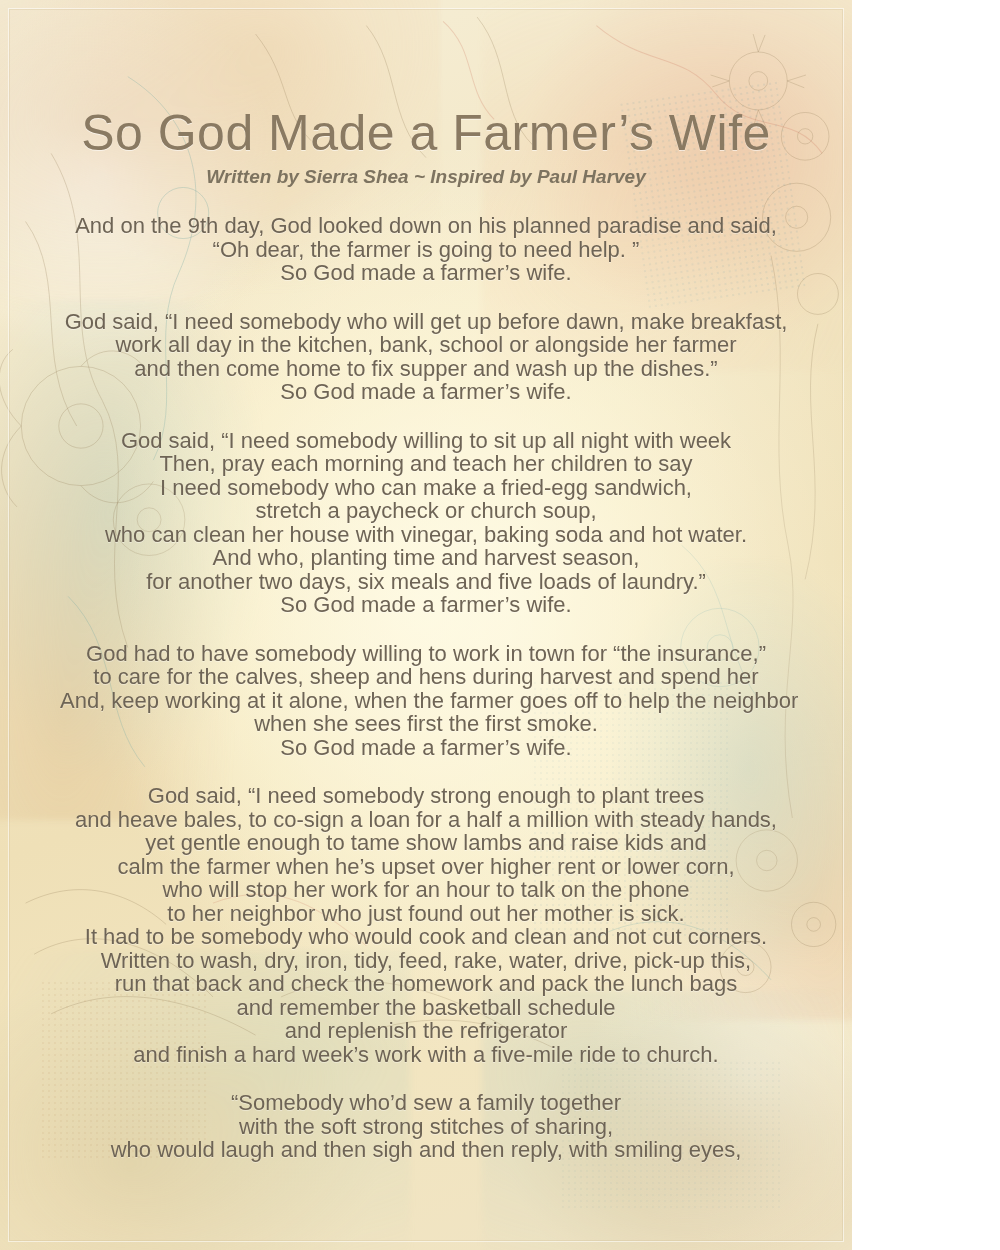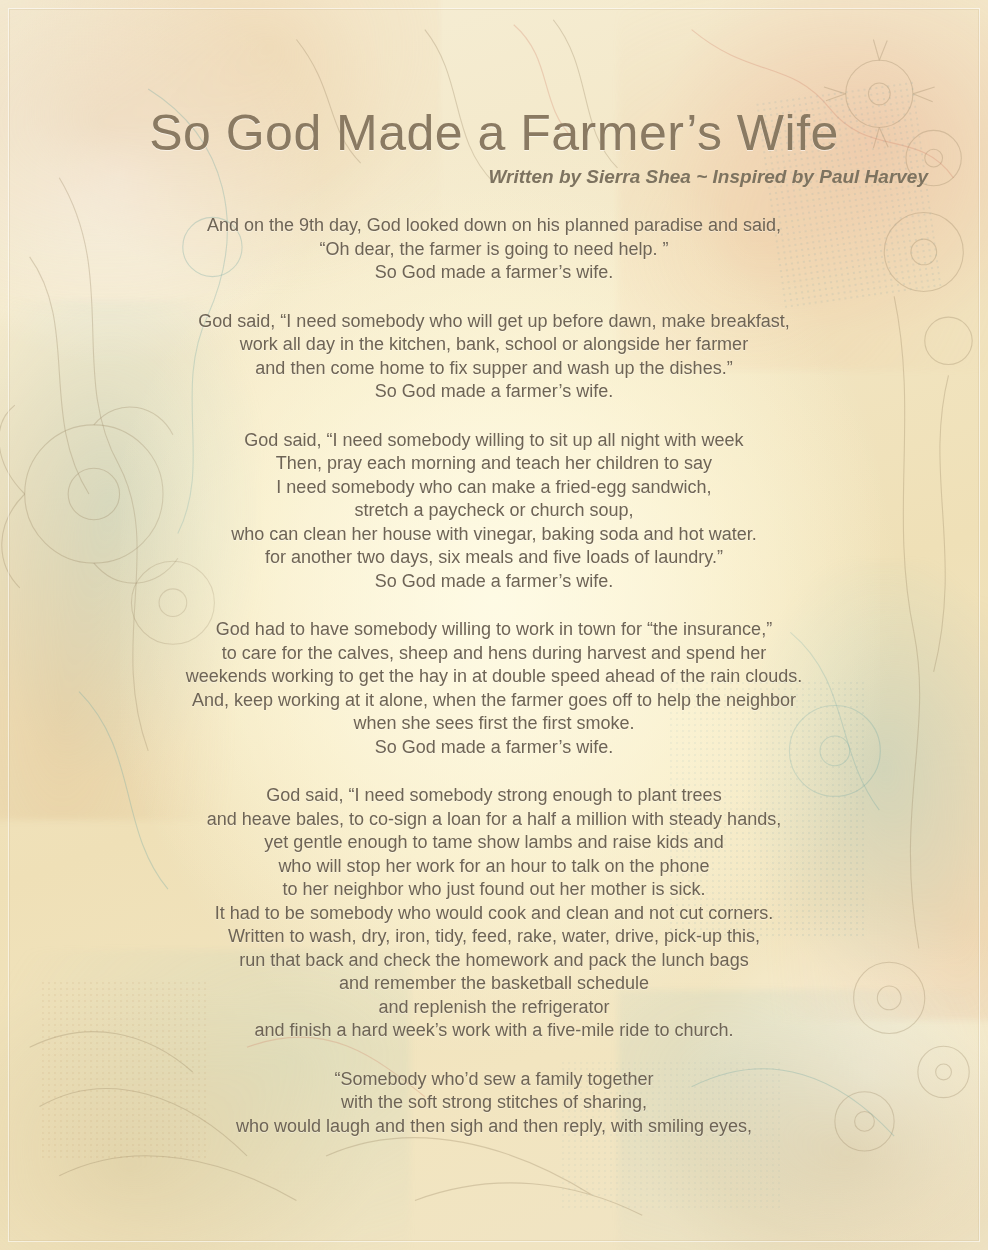--- a/index.html
+++ b/index.html
@@ -2,21 +2,21 @@
 <html><head>
 <meta charset="utf-8">
 <style>
   html, body {
     margin: 0;
     padding: 0;
     background: #ffffff;
   }
   #poster {
     position: relative;
-    width: 988px;
+    width: 852px;
     height: 1250px;
     overflow: hidden;
     font-family: "Liberation Sans", sans-serif;
     background:
       radial-gradient(ellipse 55% 45% at 50% 48%, rgba(255,250,225,0.85) 0%, rgba(252,243,205,0.55) 45%, rgba(246,232,186,0.0) 75%),
       radial-gradient(ellipse 30% 22% at 12% 14%, rgba(255,255,250,0.75) 0%, rgba(255,255,250,0.0) 70%),
       radial-gradient(ellipse 28% 20% at 88% 86%, rgba(255,252,238,0.6) 0%, rgba(255,252,238,0.0) 70%),
       linear-gradient(160deg, #f6efd8 0%, #f3e7c6 30%, #efe0b7 55%, #f2e5c0 78%, #efe3c4 100%);
     text-decoration: underline;
   }
@@ -118,24 +118,23 @@
     font-weight: 400;
     text-shadow: 0 1px 0 rgba(255,255,255,0.55);
     white-space: nowrap;
   }
   .byline {
     font-size: 19px;
     font-style: italic;
     font-weight: 700;
     color: #7d7360;
     margin: 1px 0 26px 0;
-    text-align: right;
   }
   .stanza {
-    font-size: 18px;
+    font-size: 22px;
     line-height: 23.5px;
     color: #6e6455;
     margin: 0 0 25px 0;
     text-shadow: 0 1px 0 rgba(255,255,255,0.35);
   }
   .stanza .line { display: block; white-space: nowrap; }
   .stanza .refrain { display: block; white-space: nowrap; }
 </style>
 </head>
 <body>
@@ -230,37 +229,38 @@
       <span class="line">and then come home to fix supper and wash up the dishes.”</span>
       <span class="refrain">So God made a farmer’s wife.</span>
     </p>
 
     <p class="stanza">
       <span class="line">God said, “I need somebody willing to sit up all night with week</span>
       <span class="line">Then, pray each morning and teach her children to say</span>
       <span class="line">I need somebody who can make a fried-egg sandwich,</span>
       <span class="line">stretch a paycheck or church soup,</span>
       <span class="line">who can clean her house with vinegar, baking soda and hot water.</span>
+      <span class="line">And who, planting time and harvest season,</span>
       <span class="line">for another two days, six meals and five loads of laundry.”</span>
       <span class="refrain">So God made a farmer’s wife.</span>
     </p>
 
     <p class="stanza">
       <span class="line">God had to have somebody willing to work in town for “the insurance,”</span>
       <span class="line">to care for the calves, sheep and hens during harvest and spend her</span>
-      <span class="line">weekends working to get the hay in at double speed ahead of the rain clouds.</span>
       <span class="line">And, keep working at it alone, when the farmer goes off to help the neighbor</span>
       <span class="line">when she sees first the first smoke.</span>
       <span class="refrain">So God made a farmer’s wife.</span>
     </p>
 
     <p class="stanza">
       <span class="line">God said, “I need somebody strong enough to plant trees</span>
       <span class="line">and heave bales, to co-sign a loan for a half a million with steady hands,</span>
       <span class="line">yet gentle enough to tame show lambs and raise kids and</span>
+      <span class="line">calm the farmer when he’s upset over higher rent or lower corn,</span>
       <span class="line">who will stop her work for an hour to talk on the phone</span>
       <span class="line">to her neighbor who just found out her mother is sick.</span>
       <span class="line">It had to be somebody who would cook and clean and not cut corners.</span>
       <span class="line">Written to wash, dry, iron, tidy, feed, rake, water, drive, pick-up this,</span>
       <span class="line">run that back and check the homework and pack the lunch bags</span>
       <span class="line">and remember the basketball schedule</span>
       <span class="line">and replenish the refrigerator</span>
       <span class="line">and finish a hard week’s work with a five-mile ride to church.</span>
     </p>
 

